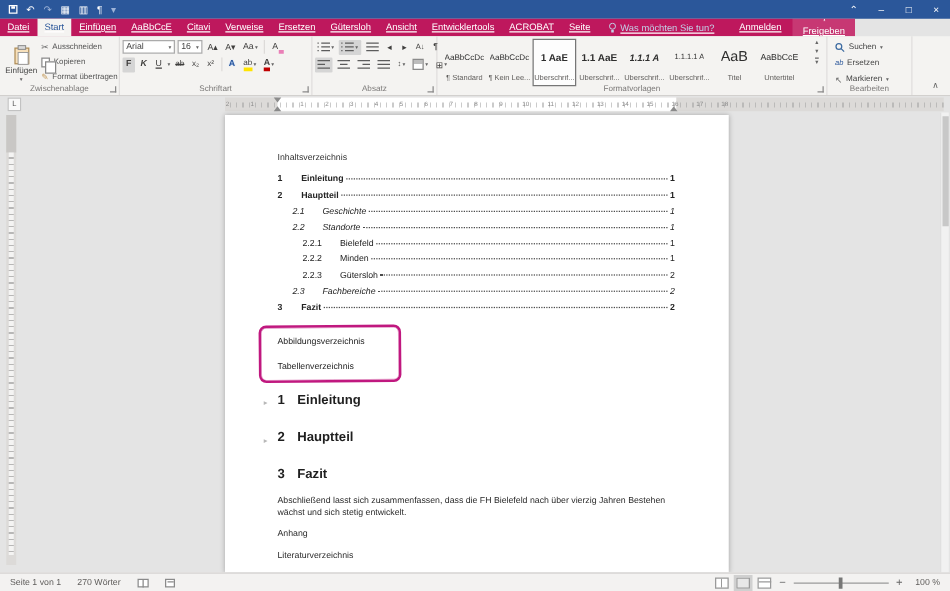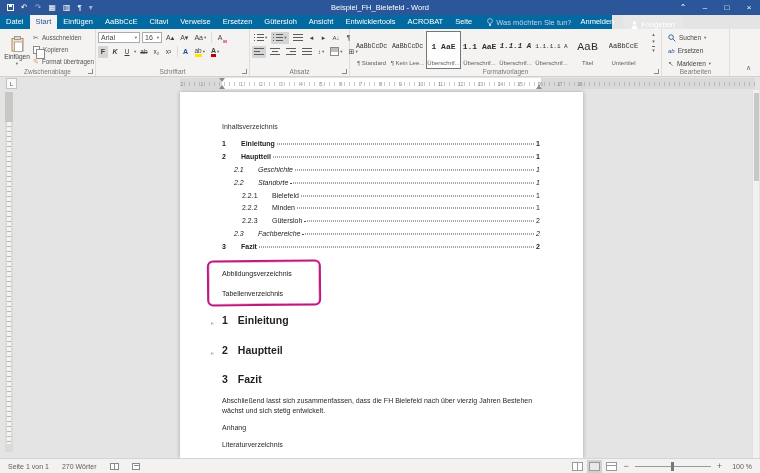--- a/index.html
+++ b/index.html
@@ -10,28 +10,28 @@
     display:flex;align-items:center;font-size:7.5px;}
   .qat{display:flex;align-items:center;gap:7px;padding-left:7px;z-index:2;}
   .qat span{font-size:8px;line-height:15px;color:#fff;}
   .qat .floppy{width:7px;height:7px;border:1px solid #fff;position:relative;font-size:0;}
   .qat .floppy:before{content:"";position:absolute;left:1px;top:0;width:3px;height:2px;background:#fff;}
   .qat .dim{color:#9db3d8;}
   .win-title{position:absolute;left:0;right:0;text-align:center;font-size:7.5px;color:#fff;}
   .wincontrols{margin-left:auto;display:flex;z-index:2;}
   .wincontrols .wc{width:22px;text-align:center;font-size:8px;line-height:15px;color:#fff;}
   
-  .tabrow{position:absolute;left:0;top:15px;width:612px;height:14px;background:#0369a1;display:flex;
-    font-size:7.5px;color:#fff;align-items:stretch;}
+  .tabrow{position:absolute;left:0;top:15px;width:684px;height:14px;background:#be185d;display:flex;
+    font-size:7.5px;color:#fff;align-items:stretch;text-decoration:underline;}
   .tab{padding:0 6px;line-height:14px;white-space:nowrap;}
   .tab.active{background:#f4f3f1;color:#2b579a;}
   .tellme{display:flex;align-items:center;gap:3px;padding-left:9px;color:#c3d1e8;white-space:nowrap;}
   .account{margin-left:auto;display:flex;align-items:stretch;}
   .signin{line-height:14px;padding:0 9px;white-space:nowrap;}
-  .share{display:flex;align-items:flex-end;gap:3px;background:rgba(255,255,255,.14);padding:0 8px;white-space:nowrap;}
+  .share{display:flex;align-items:center;gap:3px;background:rgba(255,255,255,.14);padding:0 8px;white-space:nowrap;flex-direction:column;}
   
   .ribbon{position:absolute;left:0;top:29px;width:760px;height:48px;background:#f4f3f1;
     border-bottom:1px solid #d2d0ce;display:flex;font-size:7px;color:#444;}
   .group{position:relative;height:100%;border-right:1px solid #e0dedd;}
   .glabel{position:absolute;bottom:1px;left:0;right:0;text-align:center;font-size:6.5px;color:#7a7877;}
   .dlg{position:absolute;right:2px;bottom:2px;width:5px;height:5px;
     border-right:1px solid #8a8a8a;border-bottom:1px solid #8a8a8a;}
   .rowa{position:absolute;left:2px;top:2px;display:flex;align-items:center;gap:2px;height:13px;}
   .rowb{position:absolute;left:2px;top:16px;display:flex;align-items:center;gap:2px;height:13px;}
   .rb{min-width:10px;height:12px;display:inline-flex;align-items:center;justify-content:center;
@@ -79,21 +79,21 @@
   .al-c{background:linear-gradient(#5c5c5c,#5c5c5c) 0 1px/10px 1px no-repeat,linear-gradient(#5c5c5c,#5c5c5c) 2px 4px/6px 1px no-repeat,linear-gradient(#5c5c5c,#5c5c5c) 0 7px/10px 1px no-repeat;}
   .al-r{background:linear-gradient(#5c5c5c,#5c5c5c) 0 1px/10px 1px no-repeat,linear-gradient(#5c5c5c,#5c5c5c) 4px 4px/6px 1px no-repeat,linear-gradient(#5c5c5c,#5c5c5c) 0 7px/10px 1px no-repeat;}
   .al-j{background:linear-gradient(#5c5c5c,#5c5c5c) 0 1px/10px 1px no-repeat,linear-gradient(#5c5c5c,#5c5c5c) 0 4px/10px 1px no-repeat,linear-gradient(#5c5c5c,#5c5c5c) 0 7px/10px 1px no-repeat;}
   .shade{width:9px;height:9px;border:1px solid #8a8a8a;background:linear-gradient(#bdbdbd 0 50%,#fff 50% 100%);}
   
   .g-sty{width:312px;}
   .cards{position:absolute;left:4px;top:2px;display:flex;gap:1px;}
   .card{width:35px;height:38px;display:flex;flex-direction:column;align-items:center;justify-content:flex-end;
     padding-bottom:2px;border:1px solid transparent;}
   .card.sel{border:1px solid #767676;background:#fdfdfd;}
-  .card .smp{flex:1;display:flex;align-items:center;white-space:nowrap;overflow:hidden;color:#2e2e2e;font-family:Liberation Mono, monospace;}
+  .card .smp{flex:1;display:flex;align-items:center;white-space:nowrap;overflow:hidden;color:#2e2e2e;}
   .card .lbl{font-size:6px;color:#605e5c;white-space:nowrap;overflow:hidden;max-width:34px;}
   .smp1,.smp2{font-size:6.5px;}
   .smp3,.smp4{font-size:8px;font-weight:bold;}
   .smp5{font-size:7.5px;font-weight:bold;font-style:italic;}
   .smp6{font-size:6px;color:#8a8a8a;}
   .smp7{font-size:11.5px;color:#4a4a4a;}
   .smp8{font-size:7px;color:#666;}
   .gsb{position:absolute;right:3px;top:3px;width:9px;display:flex;flex-direction:column;gap:2px;align-items:center;}
   .gsb span{font-size:5px;color:#666;line-height:5px;}
   .gsb .more{border-top:1px solid #666;padding-top:1px;}
@@ -162,21 +162,20 @@
   .vw.web{background:linear-gradient(#9a9a9a,#9a9a9a) 0 2px/11px 1px no-repeat,#fff;}
   .zoomtrack{width:76px;height:1px;background:#9a9a9a;position:relative;}
   .zoomthumb{position:absolute;left:36px;top:-4px;width:3px;height:9px;background:#777;}
   .zpm{font-size:9px;color:#666;line-height:9px;}
   .zlabel{min-width:24px;text-align:right;}
 </style>
 </head>
 <body>
 
 <div class="titlebar">
-  <div class="win-title">Beispiel_FH_Bielefeld - Word</div>
   <div class="qat">
     <span class="floppy"></span>
     <span>↶</span>
     <span class="dim">↷</span>
     <span>▦</span>
     <span>▥</span>
     <span>¶</span>
     <span class="dim">▾</span>
   </div>
   <div class="wincontrols">

